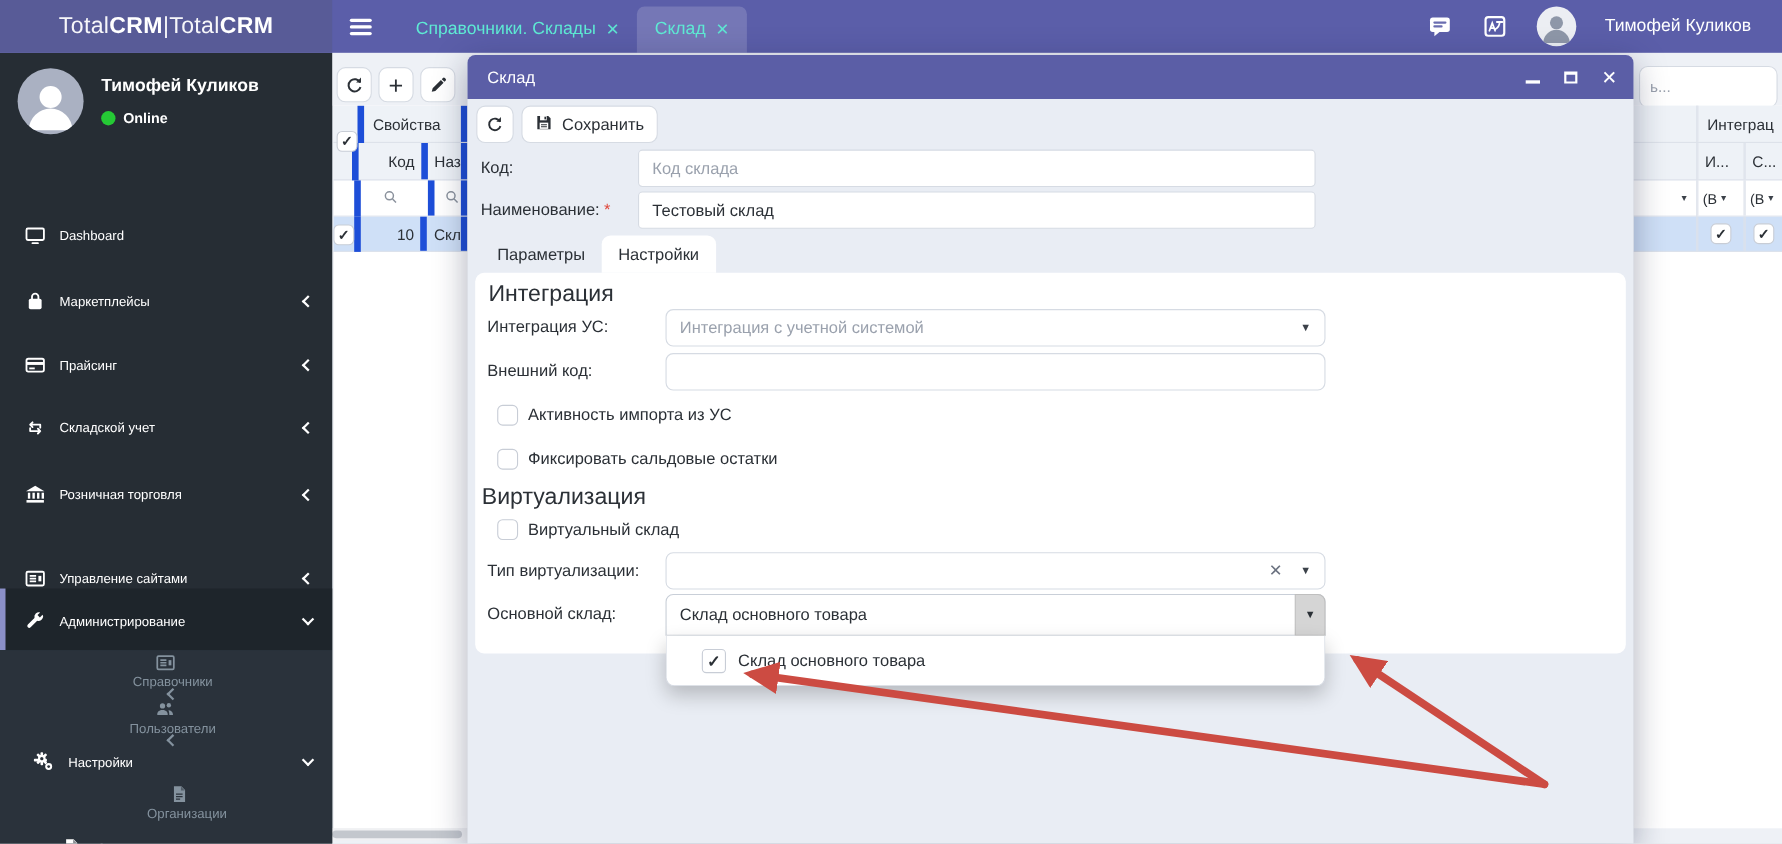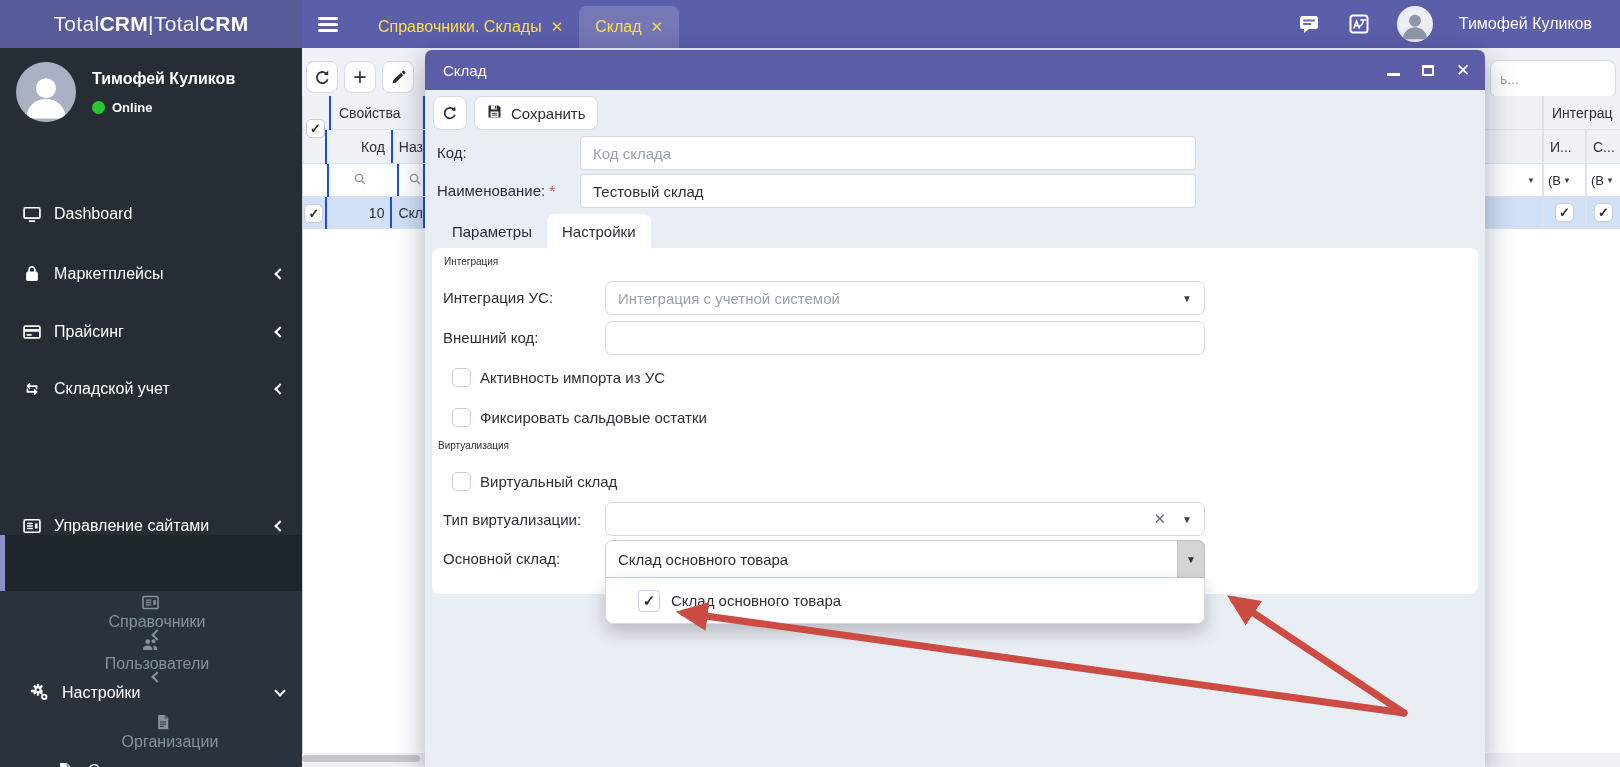--- a/index.html
+++ b/index.html
@@ -6,55 +6,55 @@
   body { font-family:"Liberation Sans", sans-serif; background:#dfe3ea; }
   .screen { position:relative; width:1620px; height:767px; overflow:hidden; background:#eef1f6; }
 
   
   .topbar { position:absolute; left:0; top:0; width:1620px; height:48px; background:#5b5ea9; z-index:6; display:flex; align-items:center; }
   .logo-sec { width:302px; height:48px; background:#585b97; color:#fff; display:flex; align-items:center; justify-content:center; font-size:21px; letter-spacing:.3px; }
   .logo-sec .lt { font-weight:300; opacity:.95; }
   .logo-sec .bd { font-weight:700; }
   .hamburger { margin-left:16px; width:20px; cursor:pointer; }
   .hamburger i { display:block; height:3px; background:#fff; border-radius:2px; margin:3px 0; }
-  .tabstrip { display:flex; align-items:center; height:48px; margin-left:24px; color:#fde047; font-size:16px; }
+  .tabstrip { display:flex; align-items:center; height:48px; margin-left:24px; color:#5eead4; font-size:16px; }
   .tab { display:flex; align-items:center; gap:9px; padding:0 16px; height:42px; margin-top:6px; border-radius:7px 7px 0 0; }
   .tab.active { background:rgba(255,255,255,.16); }
   .tab .x { font-size:15px; opacity:.95; cursor:pointer; }
   .topbar-right { margin-left:auto; display:flex; align-items:center; gap:26px; padding-right:28px; color:#fff; }
   .tb-ico { width:24px; height:24px; display:inline-flex; }
   .avatar { width:36px; height:36px; border-radius:50%; background:#eceef3; overflow:hidden; display:flex; align-items:flex-end; justify-content:center; }
   .uname { font-size:16px; }
 
   
   .sidebar { position:absolute; left:0; top:48px; width:302px; height:719px; background:#262d34; z-index:5; color:#fff; }
   .sb-user { position:absolute; left:0; top:0; width:100%; height:90px; }
   .sb-avatar { position:absolute; left:16px; top:14px; width:60px; height:60px; border-radius:50%; background:#aab1c2; overflow:hidden; display:flex; align-items:flex-end; justify-content:center; }
   .sb-name { position:absolute; left:92px; top:22px; font-size:16px; font-weight:700; }
   .sb-online { position:absolute; left:92px; top:52px; display:flex; align-items:center; gap:7px; font-size:13px; font-weight:700; }
   .dot { width:13px; height:13px; border-radius:50%; background:#25c935; }
-  .nav-item { position:absolute; left:0; width:302px; height:40px; display:flex; align-items:center; padding:0 18px 0 22px; font-size:16px; cursor:pointer; }
+  .nav-item { position:absolute; left:0; width:302px; height:40px; display:flex; align-items:center; padding:0 18px 0 22px; font-size:12px; cursor:pointer; }
   .nav-item .nicon { width:20px; height:20px; margin-right:12px; display:inline-flex; flex:none; }
   .nav-item .nlabel { flex:1; white-space:nowrap; }
   .chev { width:8px; height:8px; border-right:2px solid currentColor; border-bottom:2px solid currentColor; flex:none; }
   .chev.left { transform:rotate(135deg); }
   .chev.down { transform:rotate(45deg); margin-top:-4px; }
   .active-block { position:absolute; left:0; top:487px; width:302px; height:56px; background:#1e252b; border-left:5px solid #8b90c8; }
   .submenu { position:absolute; left:0; top:543px; width:302px; height:224px; background:#2a323b; }
   .sub1 { padding-left:30px; }
   .sub2 { padding-left:56px; }
   .muted { color:#84929e;flex-direction:column; }
 
   
   .lt-toolbar { position:absolute; left:302px; top:48px; width:123px; height:48px; z-index:1; }
   .tbtn { position:absolute; top:13px; width:32px; height:32px; background:#fff; border:1px solid #d6dbe3; border-radius:8px; display:flex; align-items:center; justify-content:center; color:#2b3036; cursor:pointer; }
   .ltable { position:absolute; left:302px; top:96px; width:123px; height:657px; background:#fff; border-left:1px solid #cfd4dc; z-index:1; overflow:hidden; font-size:14px; color:#2b3036; }
   .lrow { display:flex; border-bottom:1px solid #dde2ea; }
   .hbg { background:#eef2f7; }
-  .lc { border-right:2px solid #1d4ed8; display:flex; align-items:center; }
+  .lc { border-right:6px solid #1d4ed8; display:flex; align-items:center; }
   .c-sel { width:28px; justify-content:center; }
   .c-code { width:76px; justify-content:flex-end; padding-right:6px; }
   .c-name { flex:1; padding-left:6px; }
   .cb { width:19px; height:19px; background:#fff; border:1px solid #c8cdd6; border-radius:5px; display:flex; align-items:center; justify-content:center; font-size:13px; font-weight:700; color:#2b3036; cursor:pointer; }
   .rowsel { background:#cfe0f7; }
   .mag { color:#8a919c; }
   .hscroll { position:absolute; left:302px; top:753px; width:123px; height:11px; background:#f0f1f3; z-index:1; }
   .hthumb { position:absolute; left:0; top:2px; width:118px; height:7px; background:#c3c7cd; border-radius:4px; cursor:pointer; }
 
   
@@ -80,21 +80,21 @@
   .mbtn.iconly { width:34px; padding:0; }
   .frow { position:absolute; left:0; width:100%; height:34px; }
   .flabel { position:absolute; left:12px; top:0; line-height:34px; }
   .req { color:#e04b3f; margin-left:4px; }
   .finput { position:absolute; left:155px; top:0; width:616px; height:34px; background:#fff; border:1px solid #d6dbe3; border-radius:4px; display:flex; align-items:center; padding:12px 12px; }
   .ph { color:#9aa1ad; }
   .m-tabs { position:absolute; left:12px; top:164px; display:flex; height:34px; }
   .mtab { padding:0 15px; display:flex; align-items:center; cursor:pointer; border-radius:8px 8px 0 0; }
   .mtab.on { background:#fff; }
   .panel { position:absolute; left:7px; top:198px; width:1046px; height:346px; background:#fff; border-radius:8px; }
-  .sec { position:absolute; left:12px; font-size:10px; }
+  .sec { position:absolute; left:12px; font-size:21px; }
   .prow { position:absolute; width:100%; height:36px; }
   .plabel { position:absolute; left:11px; line-height:36px; white-space:nowrap; }
   .pselect, .pinput { position:absolute; left:173px; width:600px; height:34px; background:#fff; border:1px solid #d6dbe3; border-radius:7px; display:flex; align-items:center; padding:0 12px; cursor:pointer; }
   .selar { position:absolute; right:12px; font-size:10px; color:#3c424a; }
   .clrx { position:absolute; right:38px; font-size:15px; color:#6b7280; cursor:pointer; }
   .cbrow { position:absolute; left:20px; display:flex; align-items:center; gap:9px; height:20px; }
   .combo { position:absolute; left:173px; top:292px; width:600px; height:38px; background:#fff; border:1px solid #c9cfd8; border-radius:7px 7px 0 0; display:flex; align-items:center; padding:0 12px; }
   .ddbtn { position:absolute; right:-1px; top:-1px; width:28px; height:38px; background:#d5d5d5; border:1px solid #bfbfbf; border-radius:0 7px 0 0; display:flex; align-items:center; justify-content:center; font-size:10px; color:#2b3036; cursor:pointer; }
   .ddlist { position:absolute; left:173px; top:330px; width:600px; height:46px; background:#fff; border:1px solid #d6dbe3; border-top:none; border-radius:0 0 8px 8px; box-shadow:0 8px 18px rgba(0,0,0,.22); z-index:12; display:flex; align-items:center; padding-left:32px; gap:11px; cursor:pointer; }
   .ddcb { width:22px; height:22px; border:1px solid #c8cdd6; border-radius:4px; display:flex; align-items:center; justify-content:center; font-weight:700; font-size:15px; }
@@ -200,33 +200,56 @@
     </div>
     <div class="nav-item" style="top:321px">
       <span class="nicon">
           <svg viewBox="0 0 24 24" width="20" height="20">
             <path d="M6.5 8.5h11v3.2M6.5 8.5l2.6-2.6M6.5 8.5l2.6 2.6M17.5 15.5h-11v-3.2M17.5 15.5l-2.6 2.6M17.5 15.5l-2.6-2.6" fill="none" stroke="#fff" stroke-width="2" stroke-linecap="round" stroke-linejoin="round"></path>
           </svg>
         </span>
       <span class="nlabel">Складской учет</span>
       <span class="chev left"></span>
     </div>
+    <div class="nav-item" style="top:382px">
+      <span class="nicon">
+          <svg viewBox="0 0 24 24" width="20" height="20" fill="#fff">
+            <path d="M12 2 2 8h20z"></path>
+            <rect x="4" y="9.5" width="2.6" height="6.5"></rect>
+            <rect x="9" y="9.5" width="2.6" height="6.5"></rect>
+            <rect x="14" y="9.5" width="2.6" height="6.5"></rect>
+            <rect x="19" y="9.5" width="2.6" height="6.5"></rect>
+            <rect x="2.5" y="17.5" width="19" height="2.8"></rect>
+          </svg>
+        </span>
+      <span class="nlabel">Розничная торговля</span>
+      <span class="chev left"></span>
+    </div>
     <div class="nav-item" style="top:458px">
       <span class="nicon">
           <svg viewBox="0 0 24 24" width="20" height="20">
             <rect x="2.5" y="4.5" width="19" height="15" rx="1.5" fill="none" stroke="#fff" stroke-width="2"></rect>
             <path d="M6 9h7M6 12h7M6 15h7" stroke="#fff" stroke-width="1.8"></path>
             <rect x="15.5" y="9" width="3.2" height="6" fill="#fff"></rect>
           </svg>
         </span>
       <span class="nlabel">Управление сайтами</span>
       <span class="chev left"></span>
     </div>
 
     <div class="active-block"></div>
+    <div class="nav-item" style="top:497px">
+      <span class="nicon">
+          <svg viewBox="0 0 24 24" width="20" height="20">
+            <path fill="#fff" d="M20.7 6.2a5.1 5.1 0 0 1-6.5 4.9L7 18.3a2.1 2.1 0 1 1-3-3l7.2-7.2a5.1 5.1 0 0 1 6.2-6l-2.9 2.9 2.6 2.6 2.9-2.9c.4.8.7 1.6.7 2.5z"></path>
+          </svg>
+        </span>
+      <span class="nlabel">Администрирование</span>
+      <span class="chev down"></span>
+    </div>
 
     <div class="submenu"></div>
     <div class="nav-item sub1 muted" style="top:545px">
       <span class="nicon">
           <svg viewBox="0 0 24 24" width="19" height="19">
             <rect x="2.5" y="4.5" width="19" height="15" rx="1.5" fill="none" stroke="currentColor" stroke-width="2"></rect>
             <path d="M6 9h7M6 12h7M6 15h7" stroke="currentColor" stroke-width="1.8"></path>
             <rect x="15.5" y="9" width="3.2" height="6" fill="currentColor"></rect>
           </svg>
         </span>

